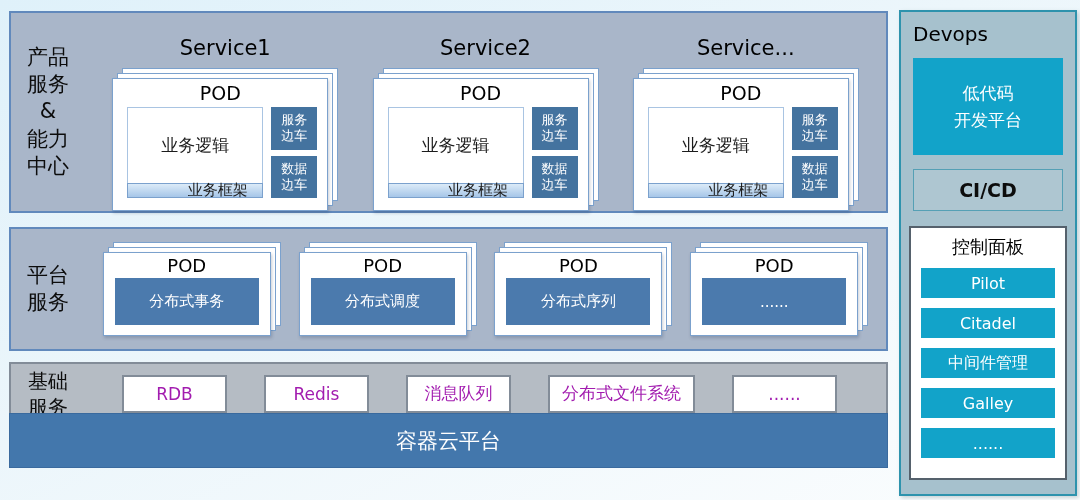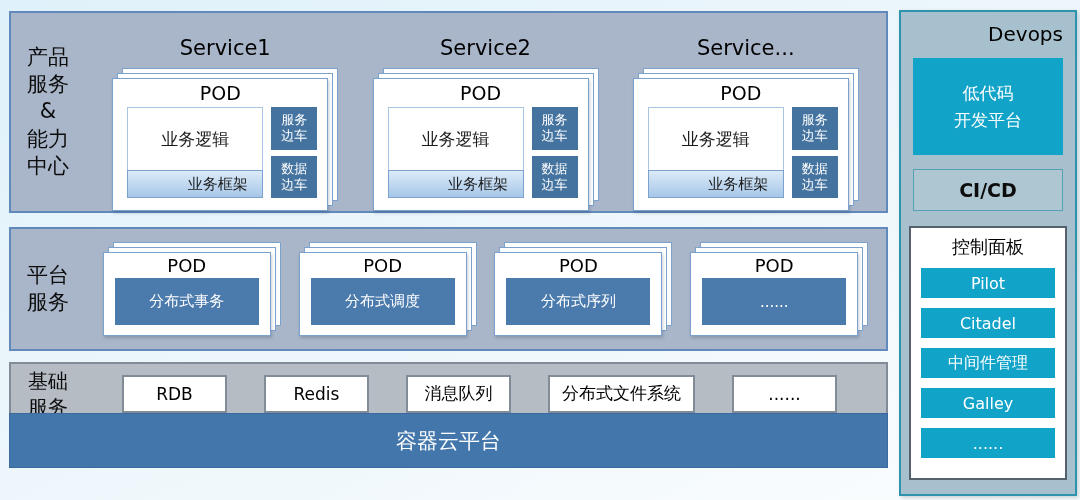--- a/index.html
+++ b/index.html
@@ -38,21 +38,21 @@
                border:1px solid var(--card-border);}
   .sl2{right:0;top:0;} .sl1{right:5px;top:5px;}
   .pod-card{position:absolute;left:0;bottom:0;width:216px;height:133px;background:#fff;
             border:1px solid var(--card-border);display:flex;flex-direction:column;
             box-shadow:1px 2px 3px rgba(40,60,90,.25);}
   .pod-title{text-align:center;font-size:19px;padding:3px 0 2px;color:#000;}
   .pod-body{flex:1;display:flex;gap:8px;padding:1px 10px 12px 14px;}
   .biz-col{flex:1;display:flex;flex-direction:column;}
   .biz-logic{flex:1;background:#fff;border:1px solid #a9c4e2;display:flex;
              align-items:center;justify-content:center;font-size:17px;color:#1c1c1c;}
-  .biz-frame{height:28px;margin-top:-1px;border:1px solid var(--card-border);
+  .biz-frame{height:15px;margin-top:-1px;border:1px solid var(--card-border);
              background:linear-gradient(var(--frame-top),var(--frame-bottom));
              display:flex;align-items:center;justify-content:center;font-size:15px;color:#1c1c1c;padding-left:45px;}
   .sidecar-col{width:46px;display:flex;flex-direction:column;gap:6px;}
   .sidecar{flex:1;background:var(--sidecar-blue);color:#fff;font-size:13px;line-height:1.25;
            display:flex;align-items:center;justify-content:center;text-align:center;}
 
   
   .platform-pods{flex:1;display:flex;justify-content:space-evenly;align-items:center;}
   .ppod-stack{position:relative;width:178px;height:94px;}
   .pstack-layer{position:absolute;width:168px;height:84px;background:#fff;
@@ -60,33 +60,33 @@
   .ppod-card{position:absolute;left:0;bottom:0;width:168px;height:84px;background:#fff;
              border:1px solid var(--card-border);display:flex;flex-direction:column;
              box-shadow:1px 2px 3px rgba(40,60,90,.25);}
   .ppod-title{text-align:center;font-size:18px;padding:2px 0 1px;color:#000;}
   .ppod-bar{flex:1;margin:1px 11px 10px;background:var(--bar-blue);color:#fff;font-size:15px;
             display:flex;align-items:center;justify-content:center;}
 
   
   .basic-items{flex:1;display:flex;justify-content:space-evenly;align-items:center;padding-right:12px;}
   .basic-box{width:105px;height:38px;background:#fff;border:2px solid var(--basic-border);
-             display:flex;align-items:center;justify-content:center;font-size:17px;color:#000000;}
+             display:flex;align-items:center;justify-content:center;font-size:17px;color:#a21caf;}
   .basic-box.wide{width:147px;}
 
   
   .container-bar{position:absolute;left:9px;top:413px;width:879px;height:55px;
                  background:var(--bottom-blue);border:1px solid #3a6a9e;color:#fff;
                  font-size:21px;display:flex;align-items:center;justify-content:center;}
 
   
   .devops-panel{position:absolute;left:899px;top:10px;width:178px;height:486px;
                 background:var(--devops-bg);border:2px solid var(--devops-border);
                 padding:6px 12px;box-shadow:2px 2px 4px rgba(60,90,100,.25);}
-  .devops-title{text-align:right;font-size:20px;padding:4px 0 12px;color:#000;}
+  .devops-title{text-align:left;font-size:20px;padding:4px 0 12px;color:#000;}
   .lowcode-box{height:97px;background:var(--accent-cyan);color:#fff;font-size:17px;
                line-height:1.55;display:flex;align-items:center;justify-content:center;
                text-align:center;}
   .cicd-box{margin-top:14px;height:42px;background:#aec6d1;border:1px solid var(--cicd-border);
             display:flex;align-items:center;justify-content:center;font-size:19px;color:#0c0c0c;font-weight:bold;}
   .control-panel{margin:15px -4px 0;background:#fff;border:2px solid var(--panel-border);
                  padding:7px 10px 10px;}
   .cp-title{text-align:center;font-size:18px;margin-bottom:9px;color:#000;}
   .cp-btn{height:30px;margin-bottom:10px;background:var(--accent-cyan);color:#fff;
           font-size:16px;display:flex;align-items:center;justify-content:center;}

